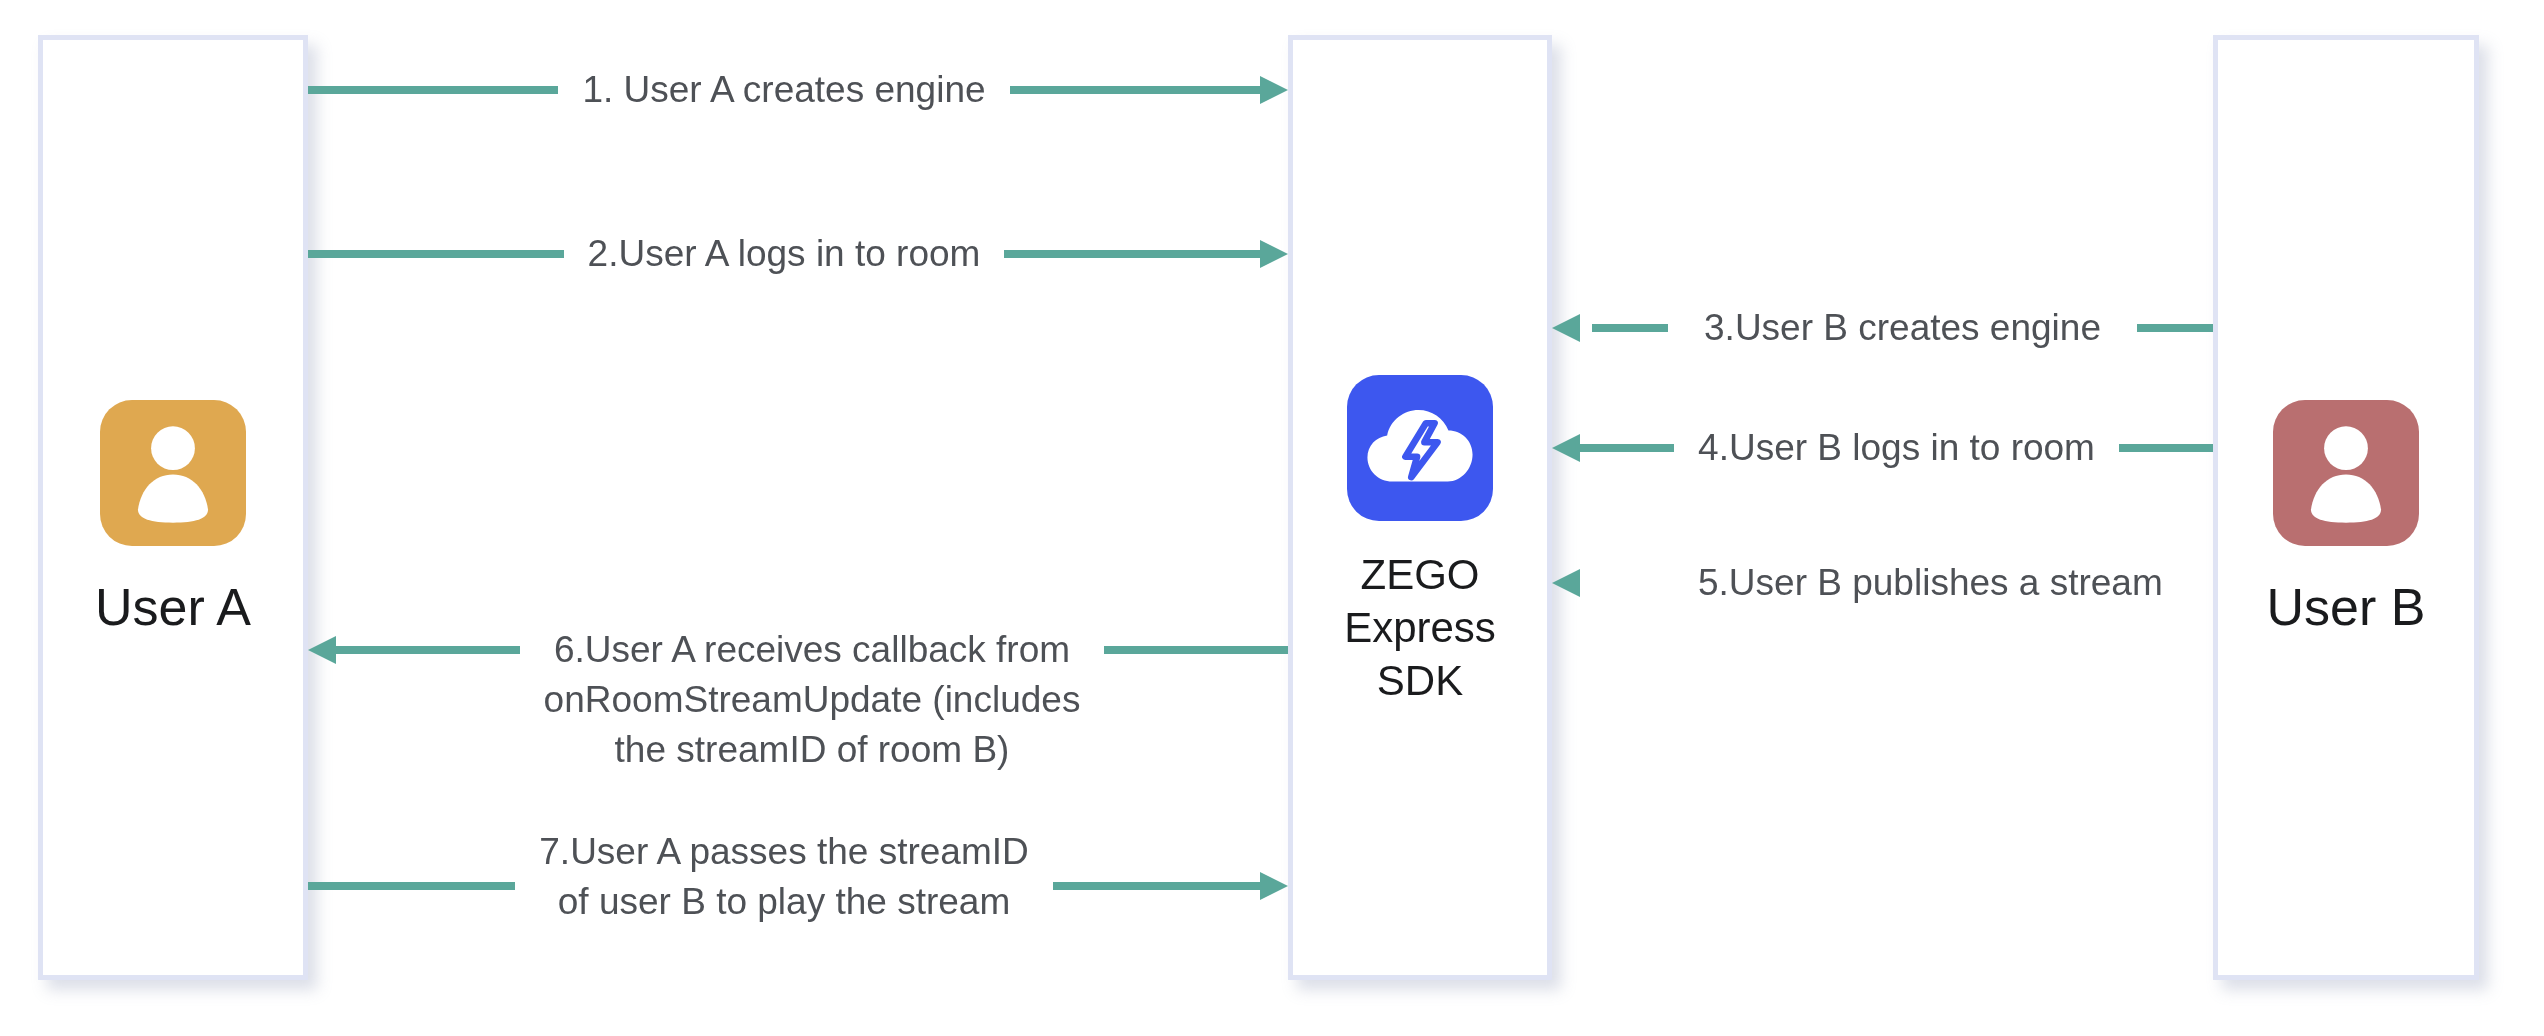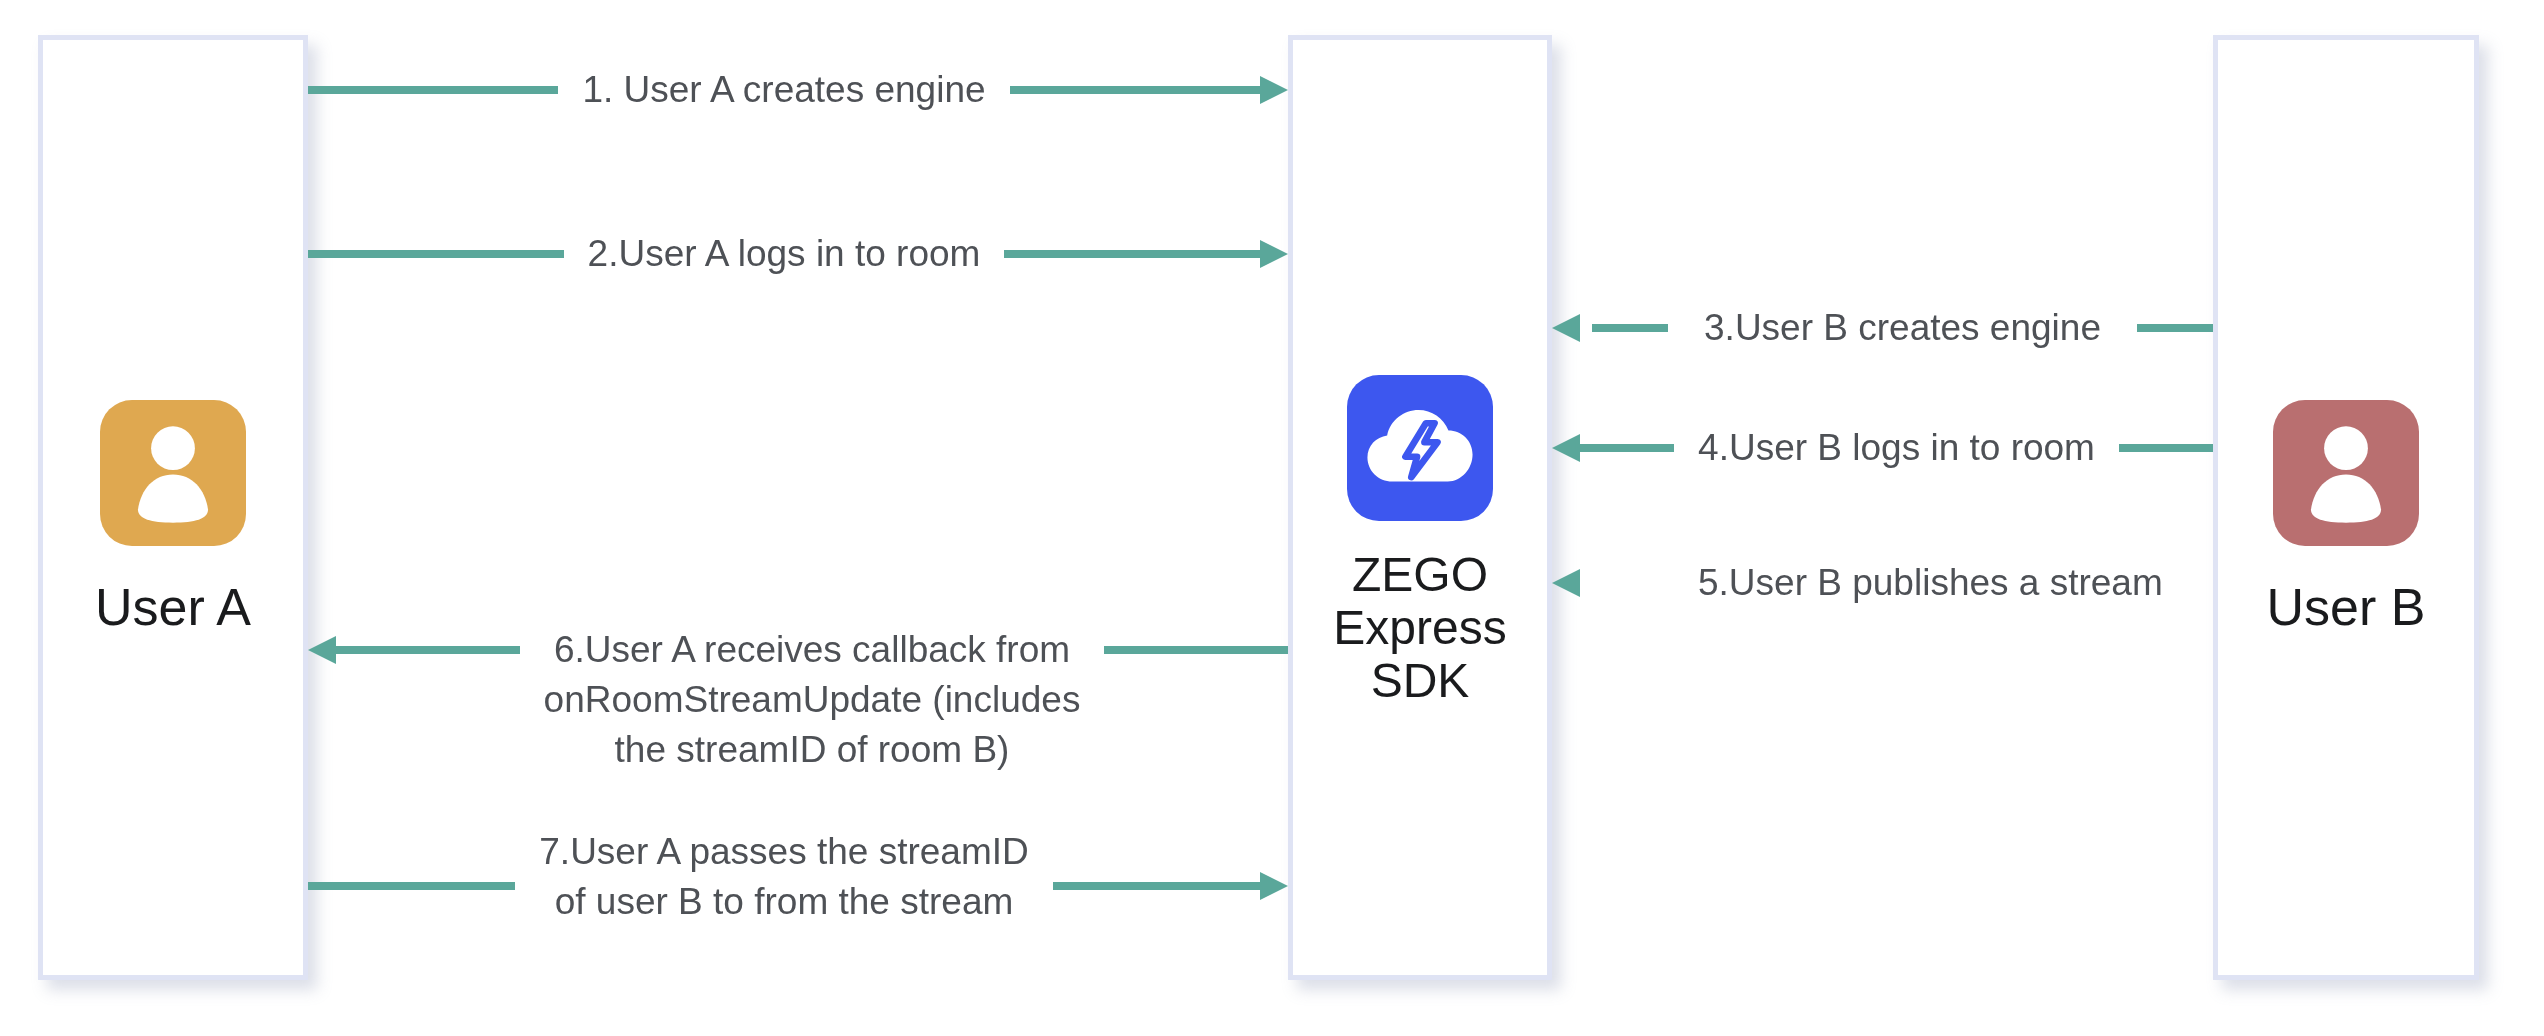--- a/index.html
+++ b/index.html
@@ -41,21 +41,21 @@
   .actor-icon svg{position:absolute;left:0;top:0;width:100%;height:100%;}
 
   .actor-name{
     position:absolute;left:0;width:100%;top:541px;
     text-align:center;color:var(--actor-text);
     font-size:52px;line-height:52px;white-space:nowrap;
   }
   .sdk-name{
     position:absolute;left:0;width:100%;top:508px;
     text-align:center;color:var(--actor-text);
-    font-size:48px;line-height:53px;
+    font-size:42px;line-height:53px;
   }
 
   
   .msg{
     position:absolute;height:40px;
     display:flex;align-items:center;
   }
   .msg-left-gap{left:308px;width:980px;}
   .msg-right-gap{left:1552px;width:661px;}
   #msg-1{top:70px;}
@@ -163,19 +163,19 @@
       <div>onRoomStreamUpdate (includes</div>
       <div>the streamID of room B)</div>
     </div>
     <div class="seg"></div>
   </div>
 
   <div class="msg msg-left-gap" id="msg-7">
     <div class="seg"></div>
     <div class="msg-label lines-2">
       <div>7.User A passes the streamID</div>
-      <div>of user B to from the stream</div>
+      <div>of user B to play the stream</div>
     </div>
     <div class="seg"></div>
     <div class="head head-right"></div>
   </div>
 
 </div>
 
 </body></html>

